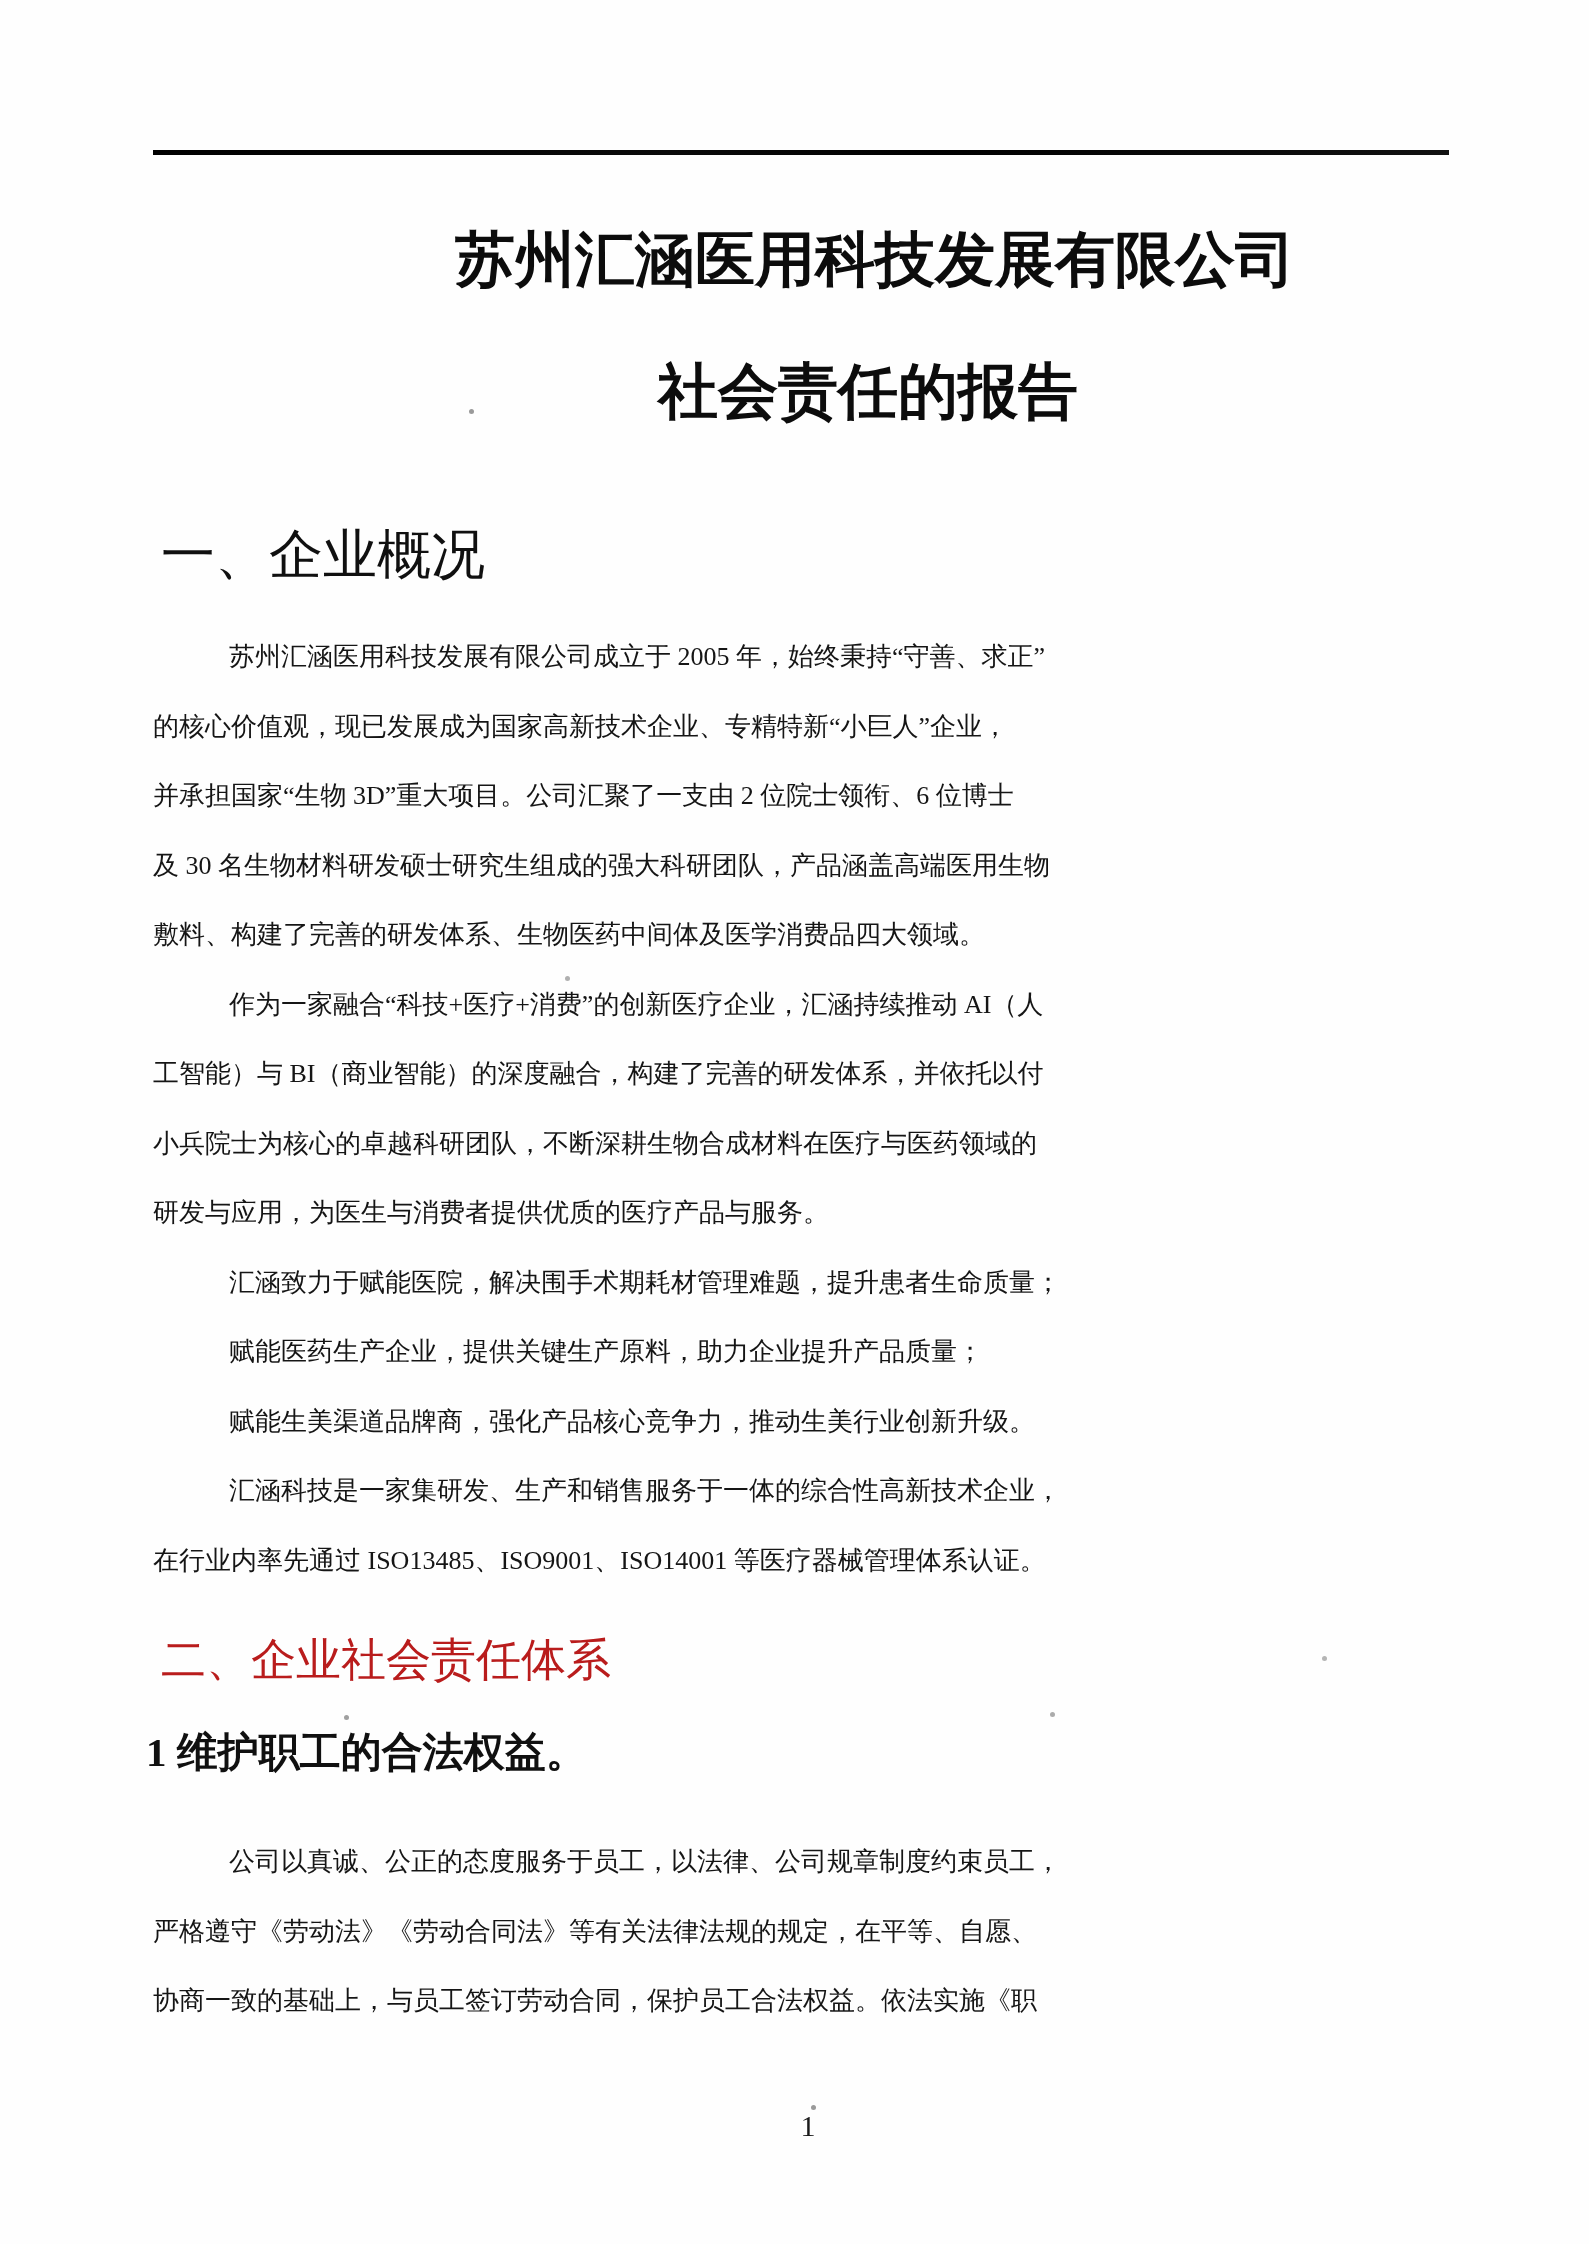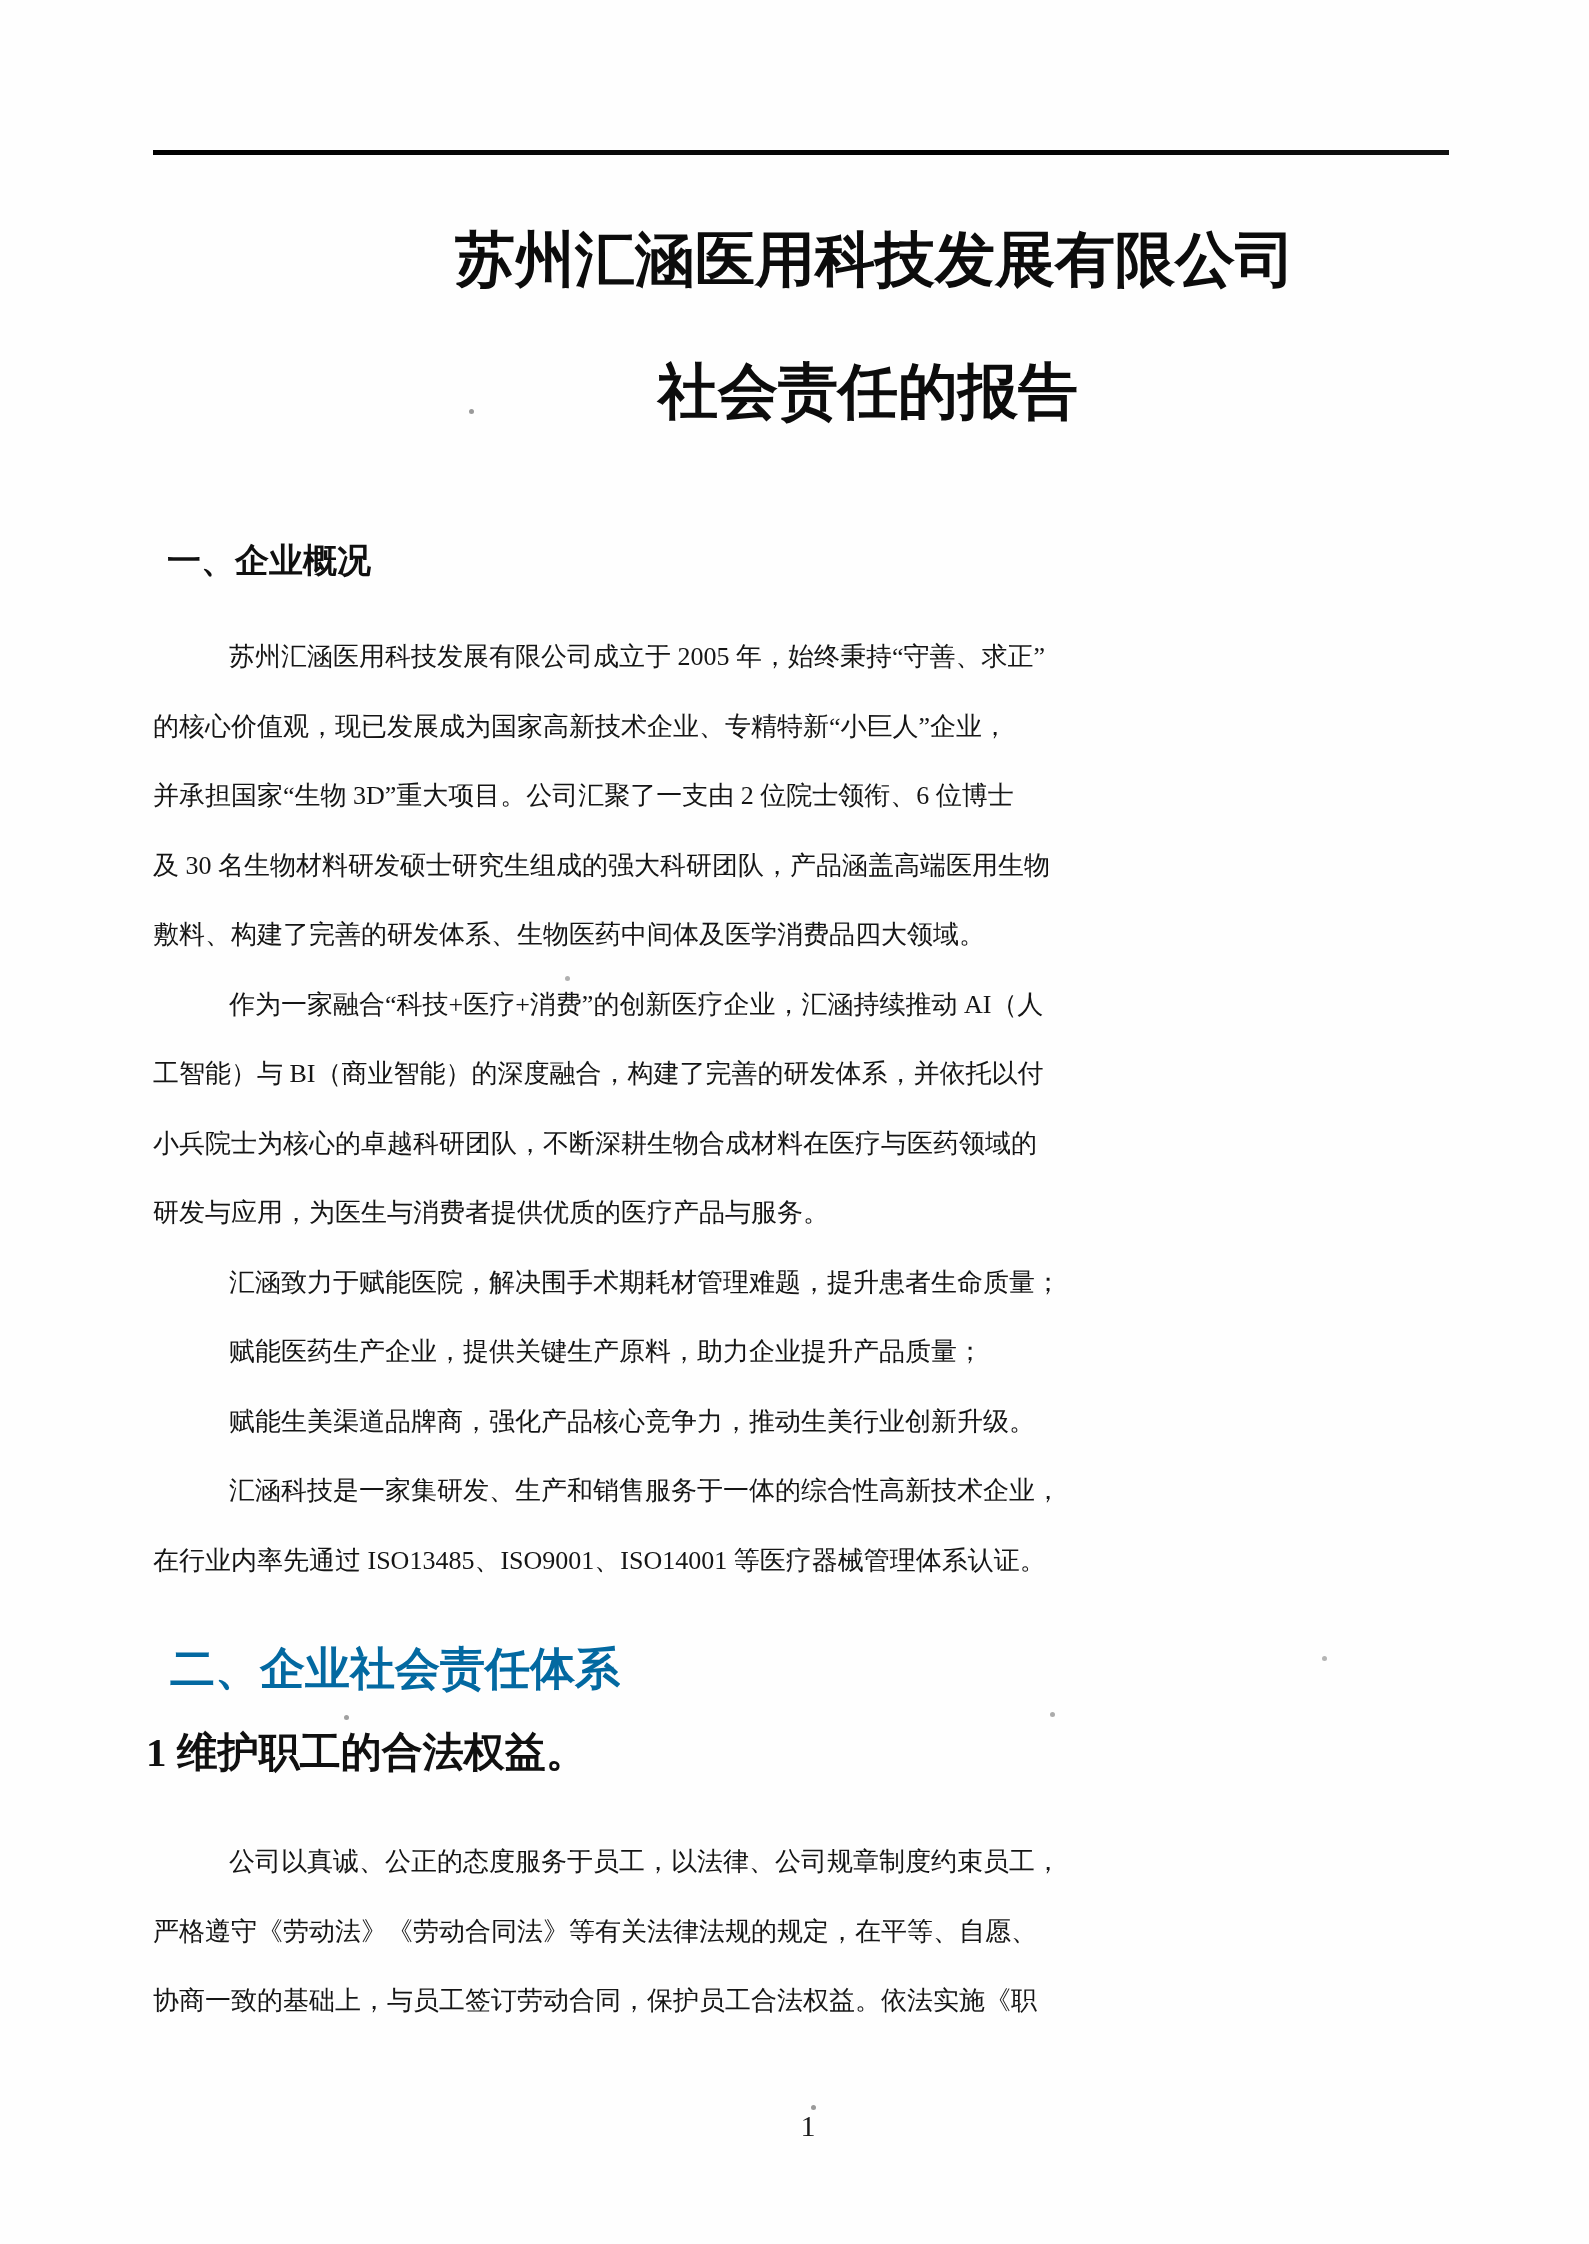--- a/index.html
+++ b/index.html
@@ -45,37 +45,37 @@
     font-size: 60px;
     line-height: 64px;
     font-weight: 700;
     white-space: nowrap;
     color: #0c0c0c;
   }
   .sec-h1 {
     position: absolute;
     left: 155px;
     top: 524px;
-    margin: 12px;
-    font-size: 34px;
+    margin: 6px;
+    font-size: 54px;
     line-height: 50px;
-    font-weight: 700;
+    font-weight: 400;
     white-space: nowrap;
     color: #101010;
   }
   .sec-h2 {
     position: absolute;
     left: 153px;
     top: 1626px;
-    margin: 17px;
+    margin: 8px;
     font-size: 45px;
     line-height: 52px;
-    font-weight: 700;
+    font-weight: 400;
     white-space: nowrap;
-    color: #0369a1;
+    color: #b91c1c;
   }
   .sub-h3 {
     position: absolute;
     left: 146px;
     top: 1728px;
     margin: 0;
     font-size: 41px;
     line-height: 48px;
     font-weight: 700;
     white-space: nowrap;

